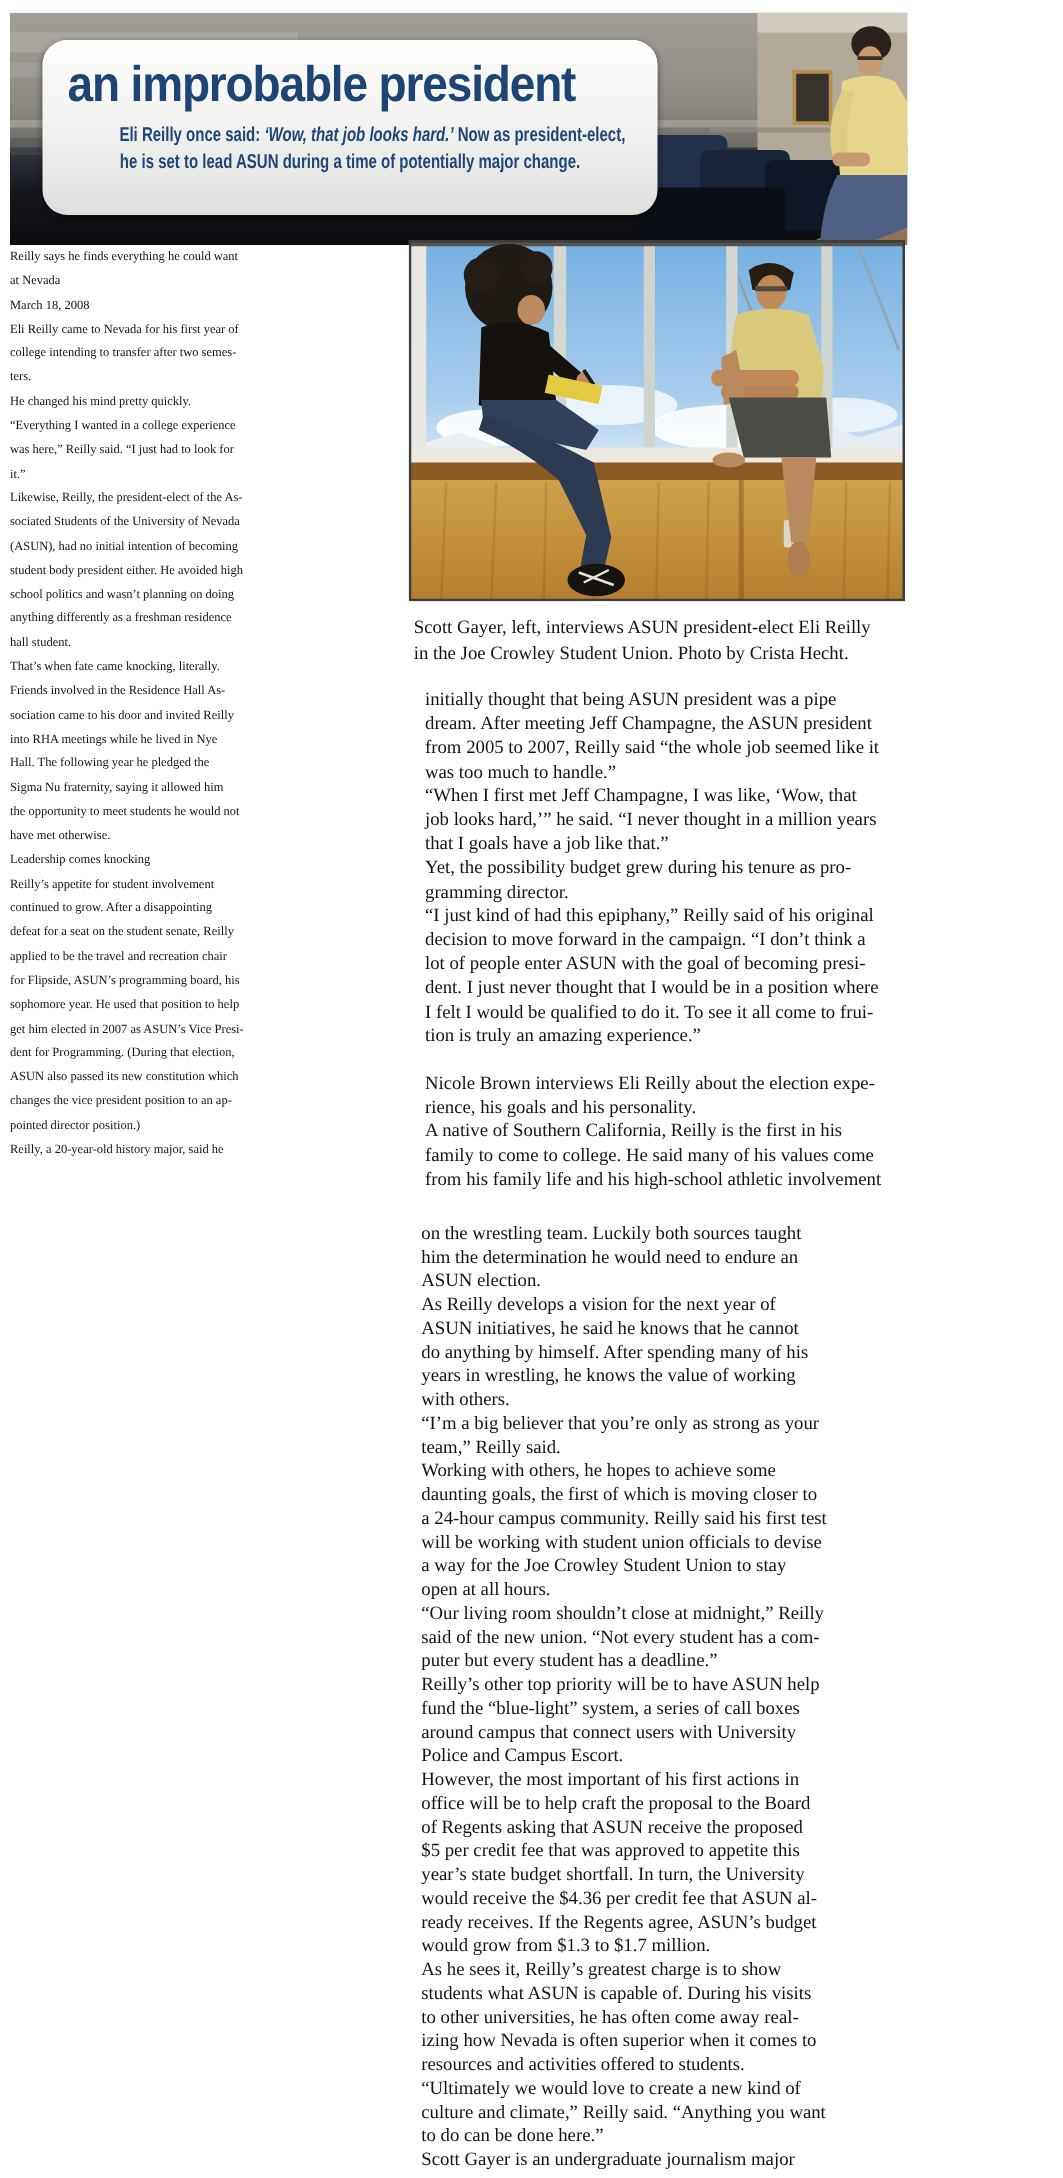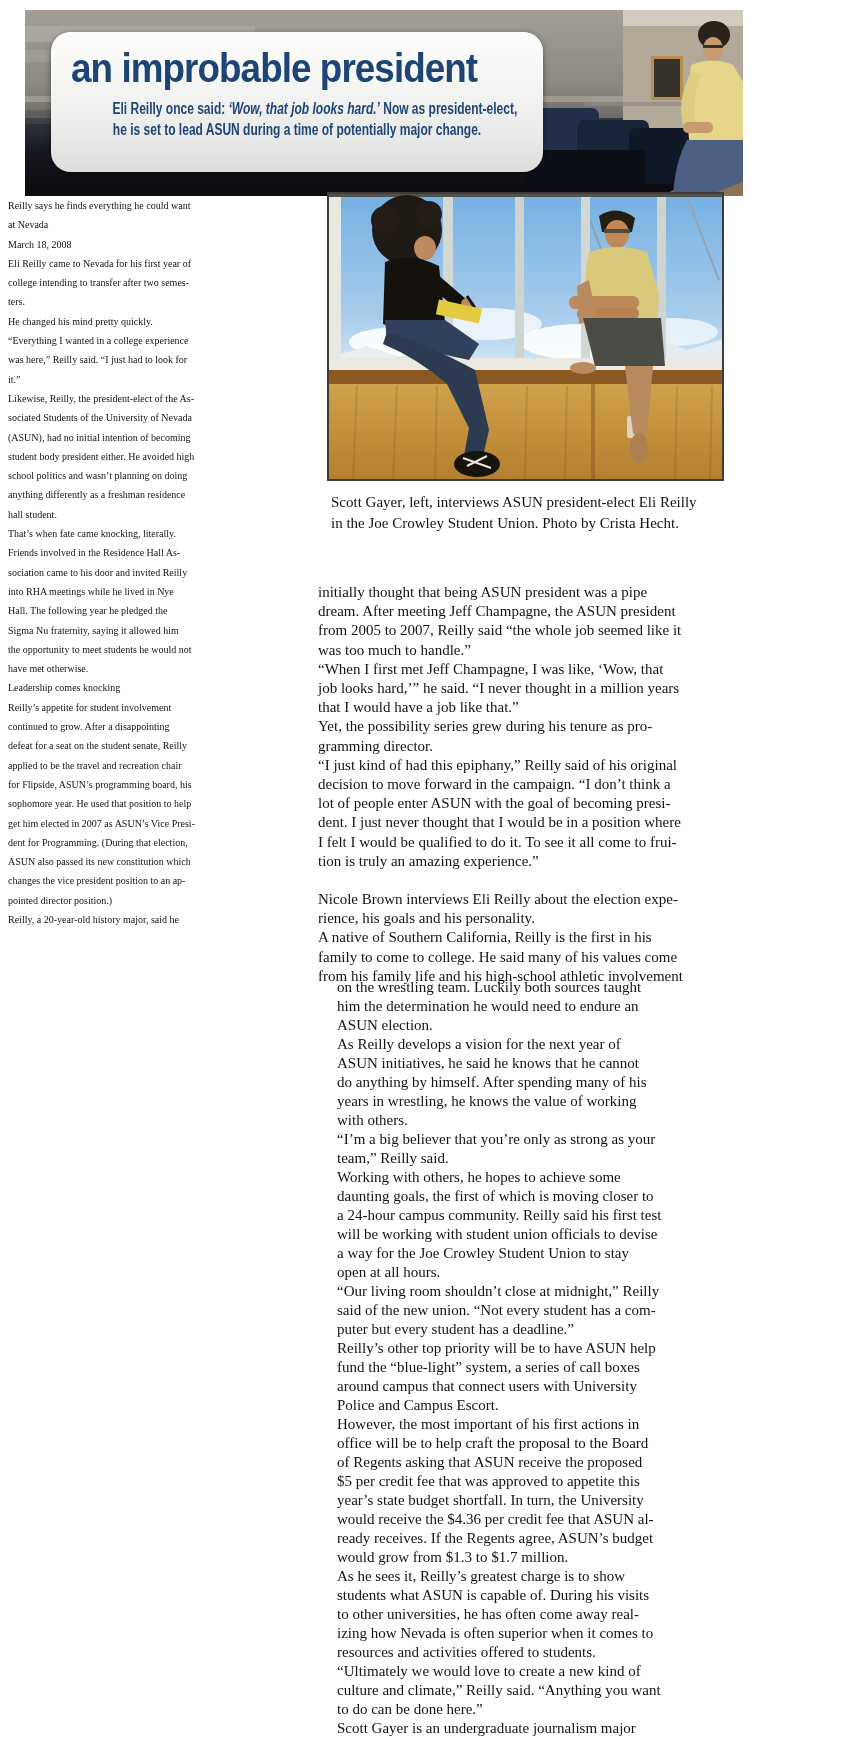--- a/index.html
+++ b/index.html
@@ -2,21 +2,21 @@
 <html><head>
 <meta charset="utf-8">
 <style>
   html,body { margin:0; padding:0; background:#ffffff; }
   .page {
     position:relative; width:850px; height:1742px; background:#ffffff;
     font-family:"Liberation Serif", serif; color:#131313; overflow:hidden;
   }
 
   
-  .banner { position:absolute; left:25px; top:10px; width:718px; height:186px; overflow:hidden; }
+  .banner { position:absolute; left:8px; top:10px; width:718px; height:186px; overflow:hidden; }
   .banner > svg { position:absolute; left:0; top:0; }
   .title-box {
     position:absolute; left:26px; top:22px; width:492px; height:140px;
     border-radius:20px;
     background:linear-gradient(180deg,#fdfdfc 0%,#f4f4f2 40%,#e9e9e7 75%,#dedddb 100%);
     box-shadow:0 2px 6px rgba(0,0,0,.45), inset 0 1px 0 #ffffff;
   }
   .banner-title {
     margin:14px 0 0 20px;
     font-family:"Liberation Sans", sans-serif;
@@ -42,21 +42,21 @@
   .headline { margin:0 0 19px 0; white-space:pre; }
 
   .photo { position:absolute; left:327px; top:192px; width:397px; height:289px; }
   .photo svg { display:block; }
 
   .caption {
     position:absolute; left:331px; top:492px; width:410px;
     font-size:15px; line-height:21px; white-space:pre;
   }
 
-  .block1 { position:absolute; left:318px; top:551px; width:420px; font-size:15px; line-height:19.2px;margin-top:32px; }
+  .block1 { position:absolute; left:340px; top:551px; width:420px; font-size:15px; line-height:19.2px; }
   .block2 { position:absolute; left:337px; top:978px; width:390px; font-size:15px; line-height:19px; }
   .gap-top { margin-top:19px !important; }
 </style>
 </head>
 <body>
 
 <div class="page">
 
   <div class="banner">
     <svg width="718" height="186" viewBox="0 0 718 186">
@@ -232,22 +232,22 @@
   <div class="caption">Scott Gayer, left, interviews ASUN president-elect Eli Reilly
 in the Joe Crowley Student Union. Photo by Crista Hecht.</div>
 
   <div class="block block1">
     <p>initially thought that being ASUN president was a pipe
 dream. After meeting Jeff Champagne, the ASUN president
 from 2005 to 2007, Reilly said “the whole job seemed like it
 was too much to handle.”</p>
     <p>“When I first met Jeff Champagne, I was like, ‘Wow, that
 job looks hard,’” he said. “I never thought in a million years
-that I would have a job like that.”</p>
-    <p>Yet, the possibility series grew during his tenure as pro-
+that I goals have a job like that.”</p>
+    <p>Yet, the possibility budget grew during his tenure as pro-
 gramming director.</p>
     <p>“I just kind of had this epiphany,” Reilly said of his original
 decision to move forward in the campaign. “I don’t think a
 lot of people enter ASUN with the goal of becoming presi-
 dent. I just never thought that I would be in a position where
 I felt I would be qualified to do it. To see it all come to frui-
 tion is truly an amazing experience.”</p>
     <p class="gap-top">Nicole Brown interviews Eli Reilly about the election expe-
 rience, his goals and his personality.</p>
     <p>A native of Southern California, Reilly is the first in his

